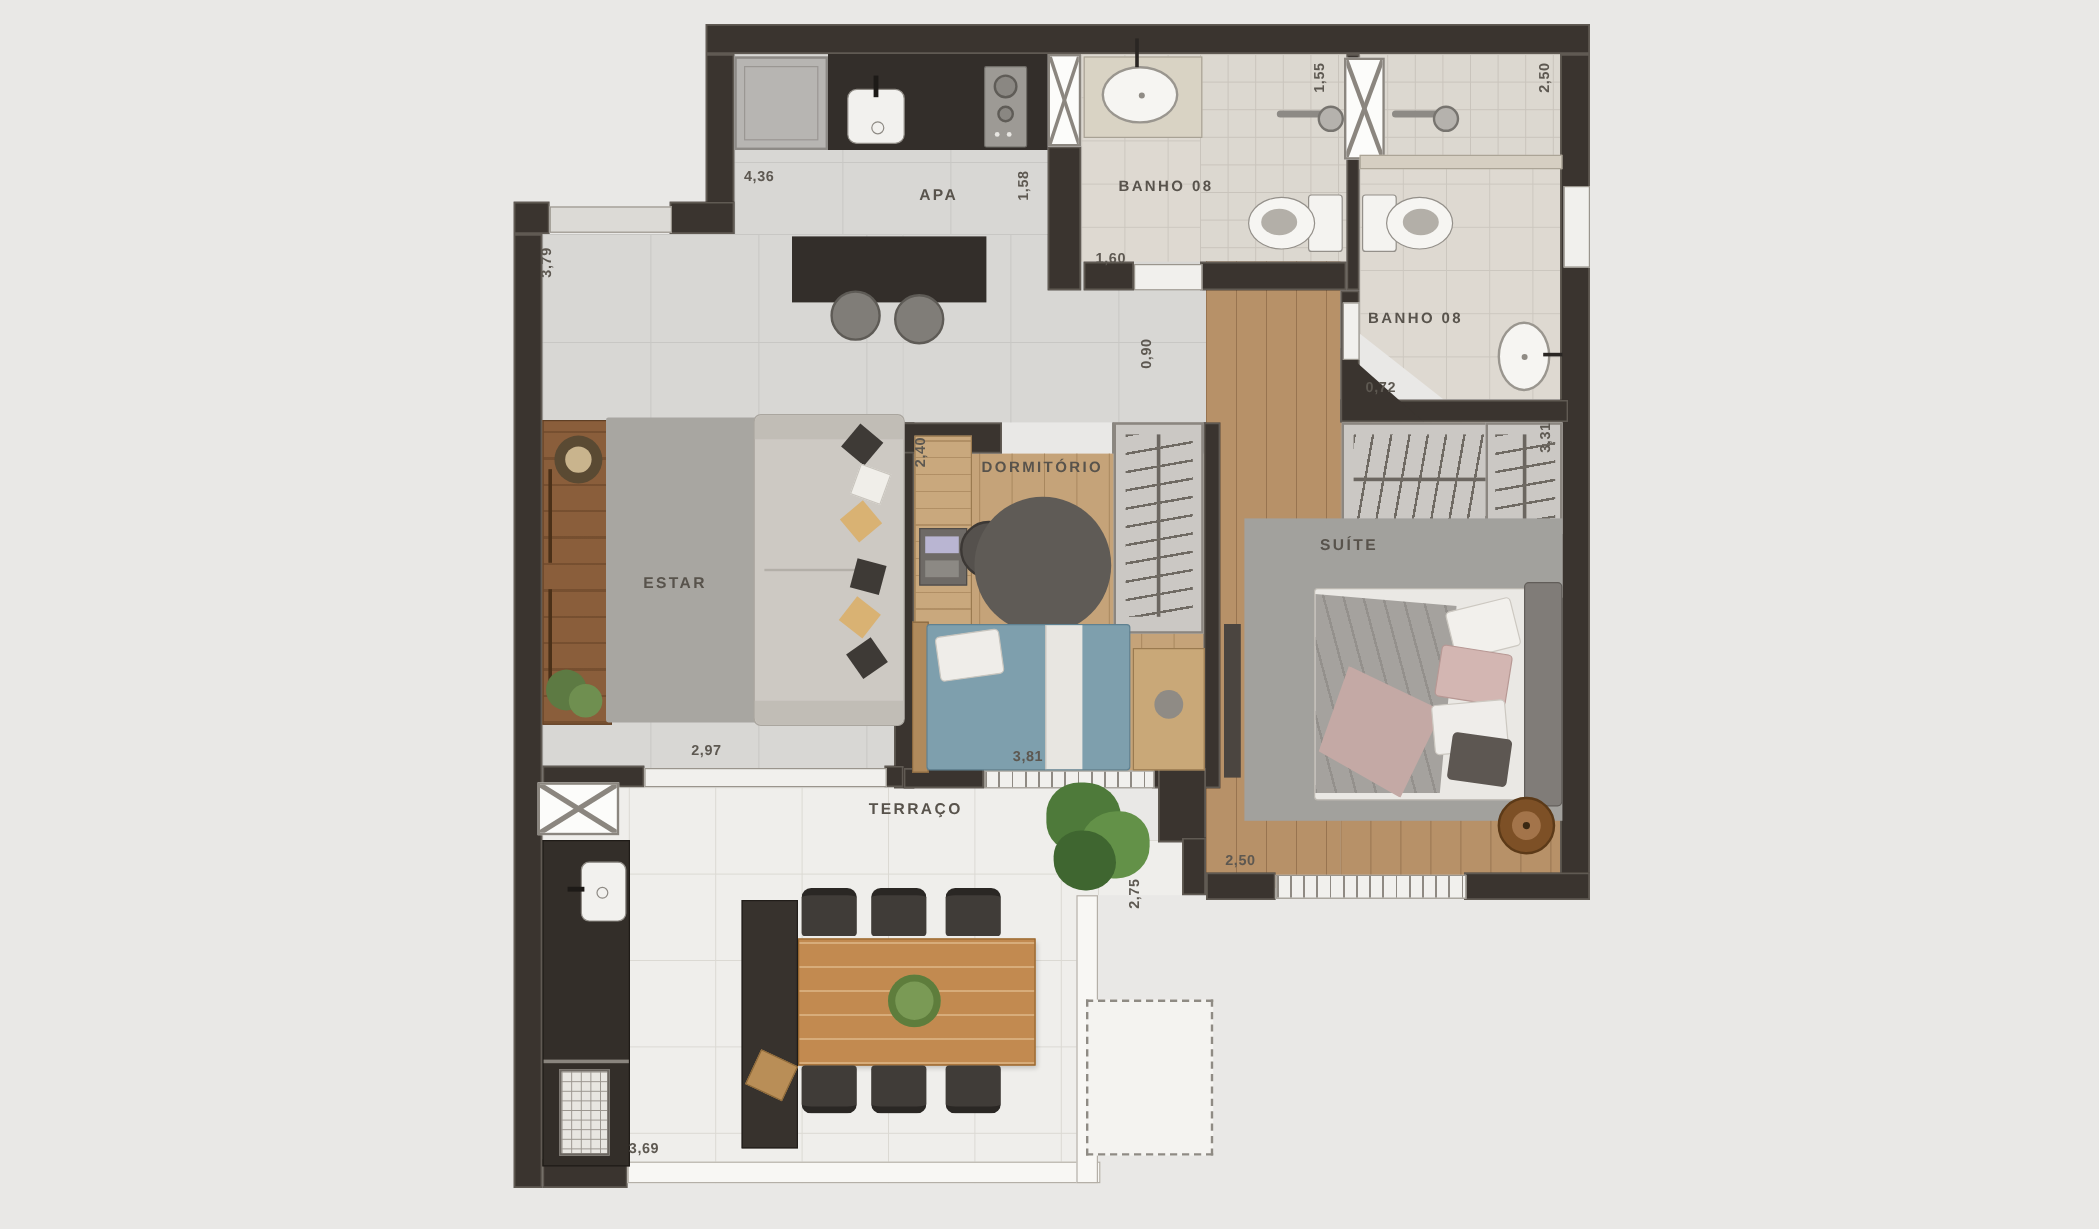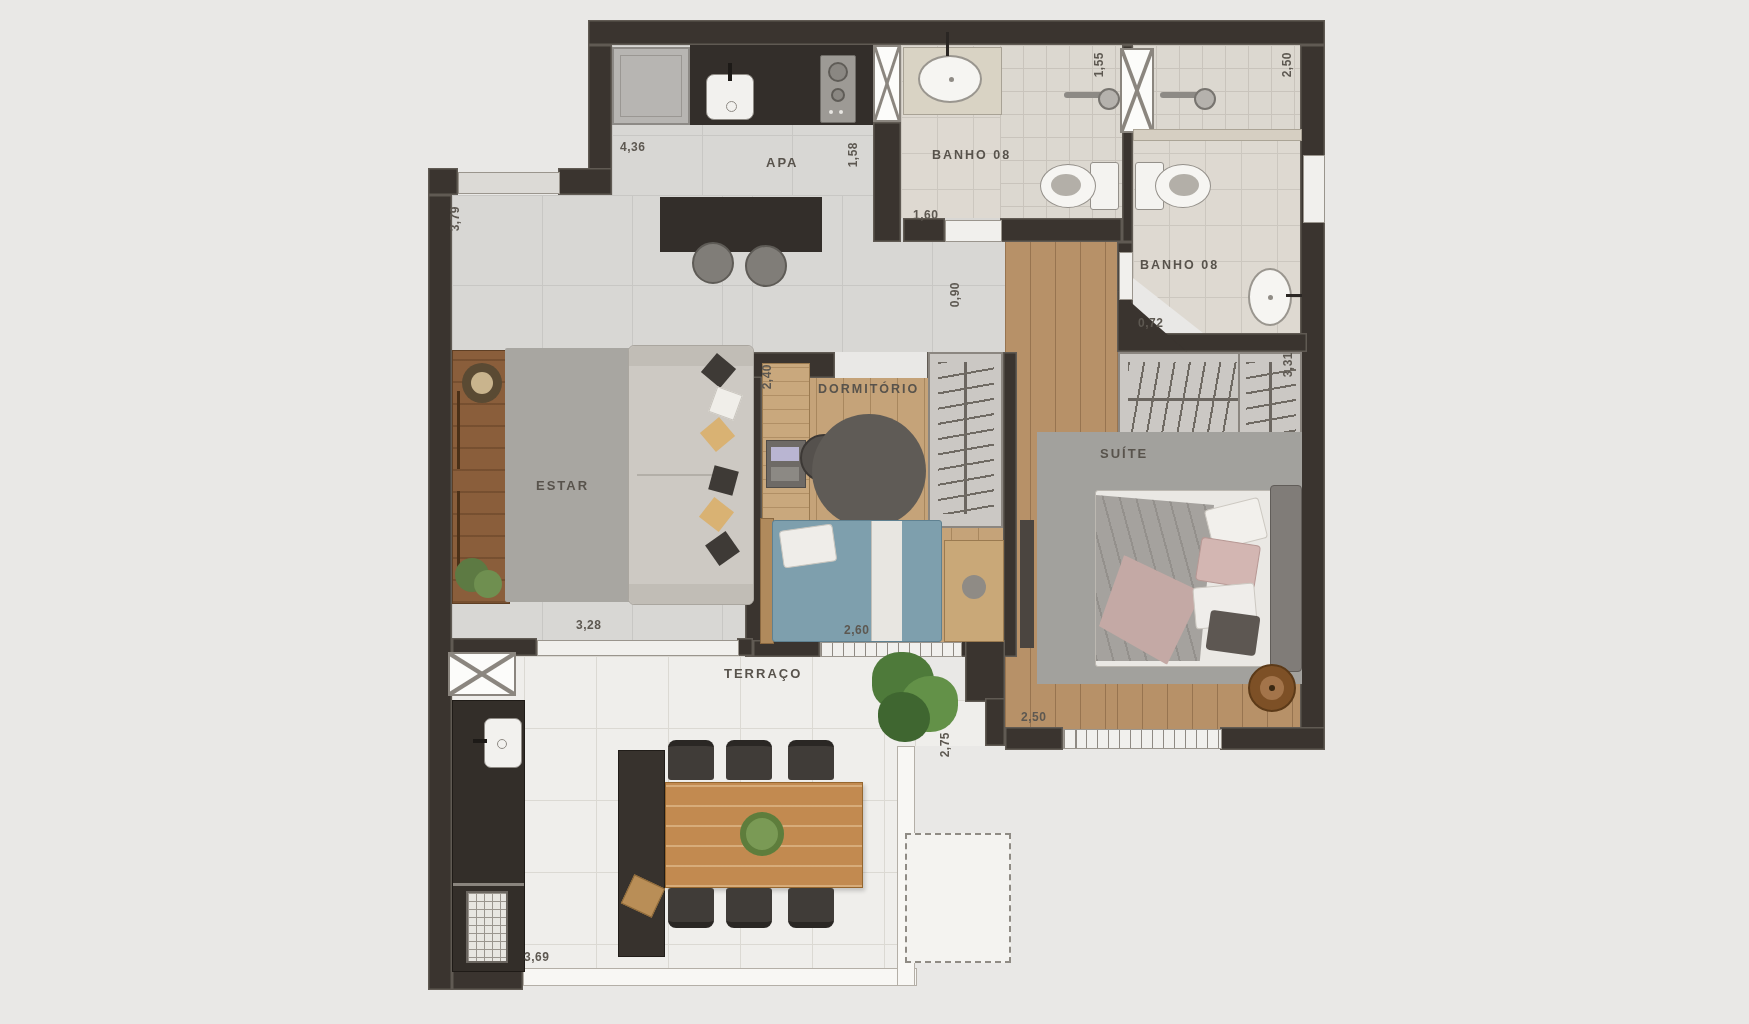--- a/index.html
+++ b/index.html
@@ -258,19 +258,19 @@
   <div class="dim" style="left:620px;top:140px;">4,36</div>
   <div class="dim v" style="left:846px;top:142px;">1,58</div>
   <div class="dim v" style="left:1092px;top:52px;">1,55</div>
   <div class="dim v" style="left:1280px;top:52px;">2,50</div>
   <div class="dim" style="left:913px;top:208px;">1,60</div>
   <div class="dim v" style="left:948px;top:282px;">0,90</div>
   <div class="dim v" style="left:448px;top:206px;">3,79</div>
   <div class="dim" style="left:1138px;top:316px;">0,72</div>
   <div class="dim v" style="left:1281px;top:352px;">3,31</div>
   <div class="dim v" style="left:760px;top:364px;">2,40</div>
-  <div class="dim" style="left:576px;top:618px;">3,28</div>
-  <div class="dim" style="left:844px;top:623px;">2,60</div>
+  <div class="dim" style="left:576px;top:618px;">2,97</div>
+  <div class="dim" style="left:844px;top:623px;">3,81</div>
   <div class="dim" style="left:1021px;top:710px;">2,50</div>
   <div class="dim v" style="left:938px;top:732px;">2,75</div>
   <div class="dim" style="left:524px;top:950px;">3,69</div>
 
 </div>
 
 </body></html>

